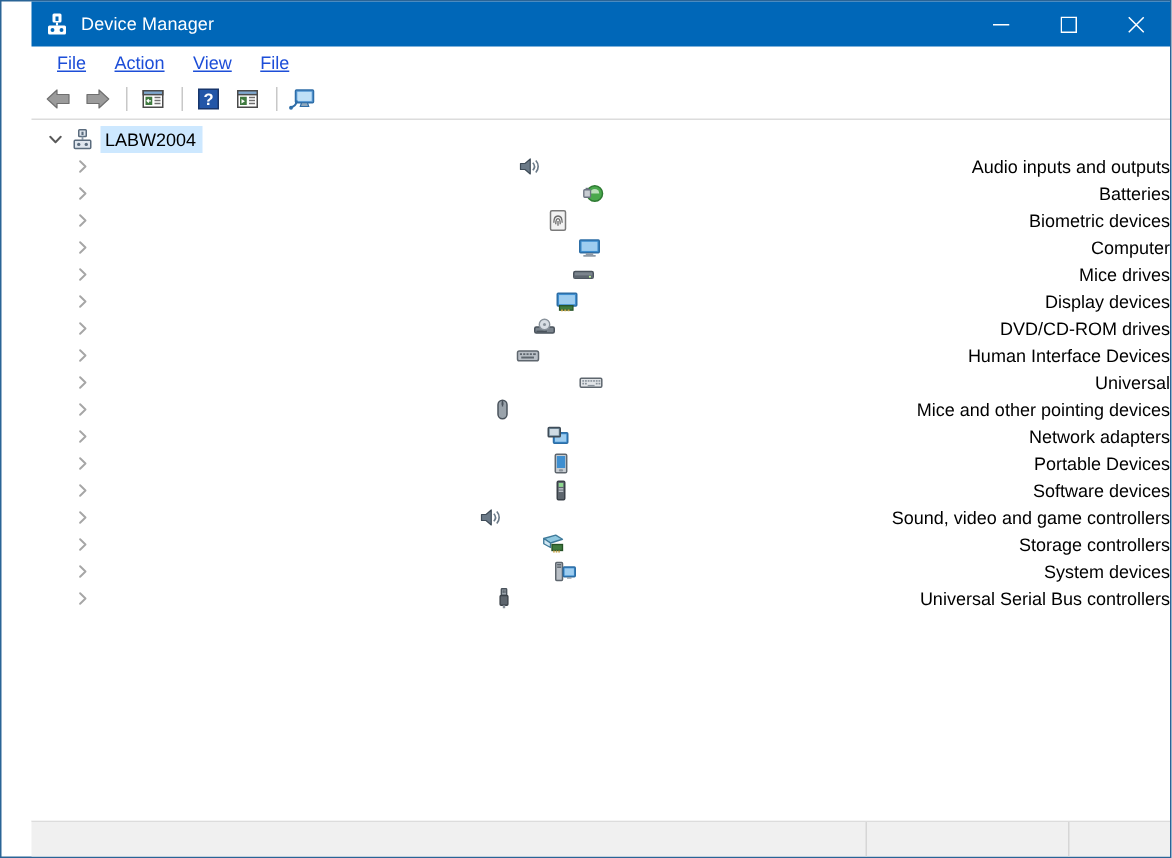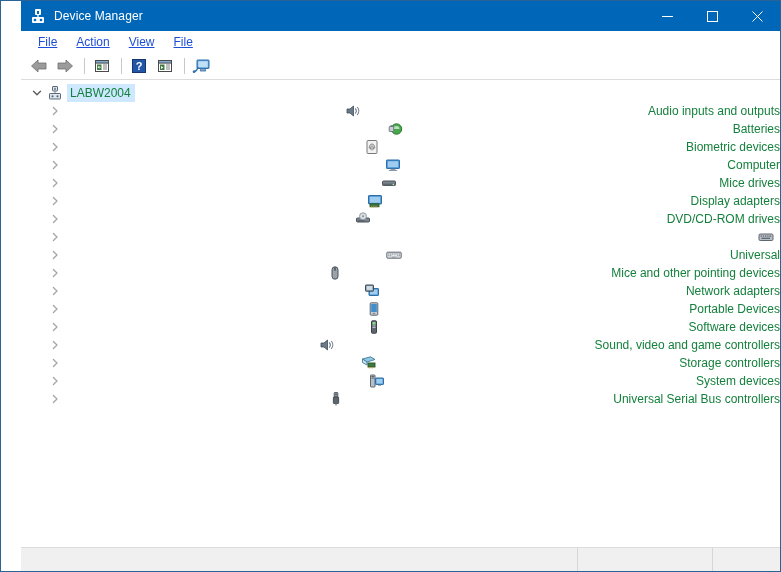--- a/index.html
+++ b/index.html
@@ -98,21 +98,21 @@
   .twisty {
     width: 16px; height: 16px; flex: 0 0 16px;
     display: flex; align-items: center; justify-content: center;
   }
   .node-icon {
     width: 16px; height: 16px; flex: 0 0 16px;
     margin-left: 2px; margin-right: 6px;
     position: relative;
   }
   .node-label {
-    font-size: 12px; color: #15803d;
+    font-size: 12px; color: #000000;
     line-height: 16px;
   }
   .node-label.selected {
     background: #cde8ff;
     padding: 1px 4px 1px 3px;
     margin-left: -2px;
   }
   
   .statusbar {
     height: 23px; min-height: 23px;
@@ -345,21 +345,21 @@
       <div class="node-icon">
         <svg width="16" height="16" viewBox="0 0 16 16">
           <rect x="1.5" y="2.5" width="13" height="8.5" rx="0.6" fill="#3f8fd0" stroke="#2d6ea6" stroke-width="1"></rect>
           <rect x="2.7" y="3.7" width="10.6" height="6.1" fill="#9ecdf0"></rect>
           <rect x="3" y="10.8" width="9" height="3" fill="#3f7a3f" stroke="#265226" stroke-width="0.8"></rect>
           <rect x="4" y="13.3" width="1.3" height="1.2" fill="#c8a44a"></rect>
           <rect x="6.2" y="13.3" width="1.3" height="1.2" fill="#c8a44a"></rect>
           <rect x="8.4" y="13.3" width="1.3" height="1.2" fill="#c8a44a"></rect>
         </svg>
       </div>
-      <div class="node-label">Display adapters</div>
+      <div class="node-label">Display devices</div>
     </div>
 
     <div class="tree-row child">
       <div class="twisty">
         <svg width="10" height="10" viewBox="0 0 10 10">
             <path d="M3.4,1.5 L7,5 L3.4,8.5" fill="none" stroke="#a6a6a6" stroke-width="1.3" stroke-linecap="round" stroke-linejoin="round"></path>
           </svg>
       </div>
       <div class="node-icon">
         <svg width="16" height="16" viewBox="0 0 16 16">
@@ -382,20 +382,21 @@
         <svg width="16" height="16" viewBox="0 0 16 16">
           <rect x="1" y="5" width="14" height="6.5" rx="1.2" fill="#b9bfc6" stroke="#5e666e" stroke-width="1"></rect>
           <rect x="2.6" y="6.5" width="1.4" height="1.2" fill="#5e666e"></rect>
           <rect x="4.8" y="6.5" width="1.4" height="1.2" fill="#5e666e"></rect>
           <rect x="7" y="6.5" width="1.4" height="1.2" fill="#5e666e"></rect>
           <rect x="9.2" y="6.5" width="1.4" height="1.2" fill="#5e666e"></rect>
           <rect x="11.4" y="6.5" width="1.8" height="1.2" fill="#5e666e"></rect>
           <rect x="3.5" y="8.7" width="8.5" height="1.3" fill="#5e666e"></rect>
         </svg>
       </div>
+      <div class="node-label">Human Interface Devices</div>
     </div>
 
 
     <div class="tree-row child">
       <div class="twisty">
         <svg width="10" height="10" viewBox="0 0 10 10">
             <path d="M3.4,1.5 L7,5 L3.4,8.5" fill="none" stroke="#a6a6a6" stroke-width="1.3" stroke-linecap="round" stroke-linejoin="round"></path>
           </svg>
       </div>
       <div class="node-icon">

